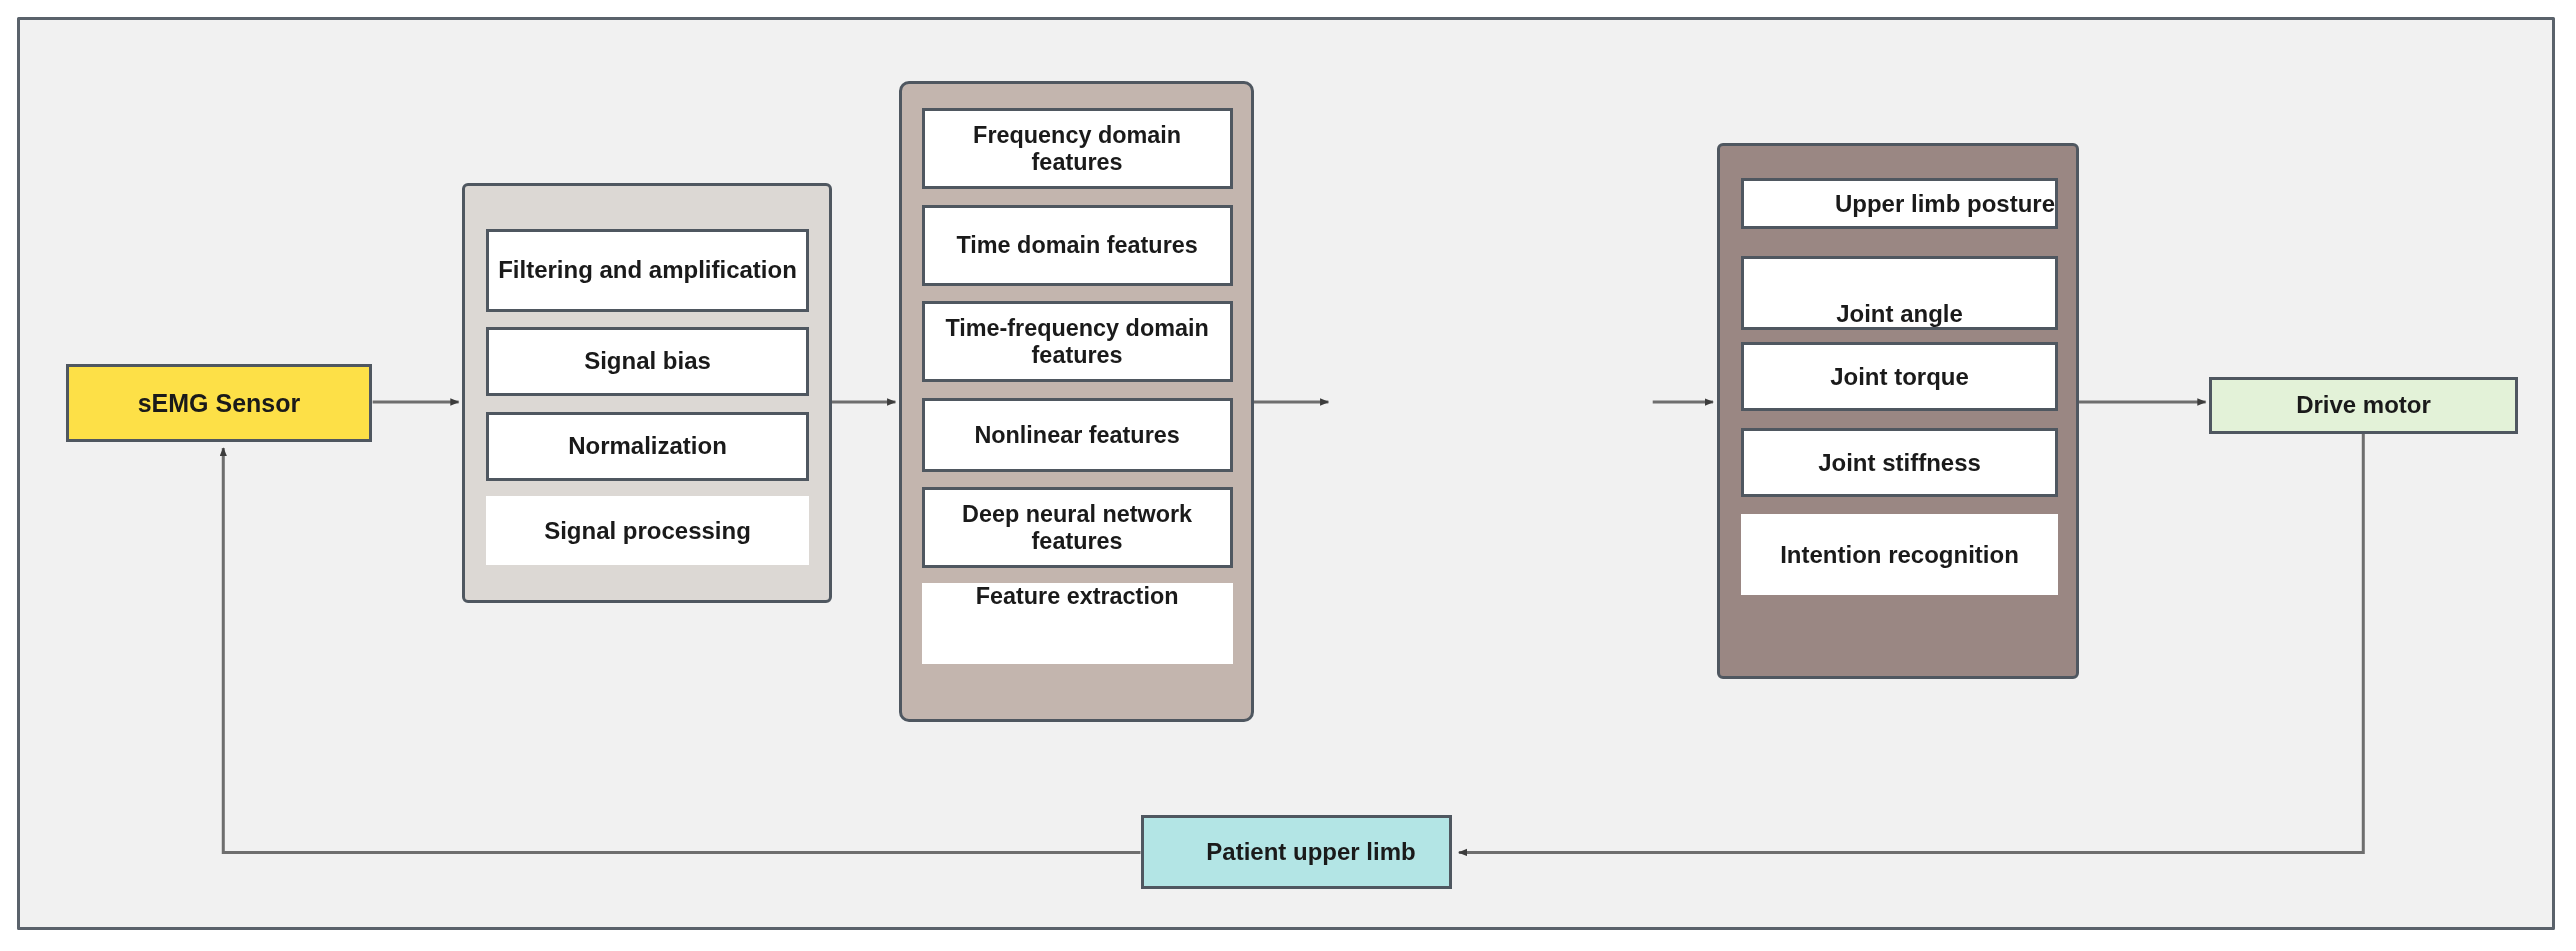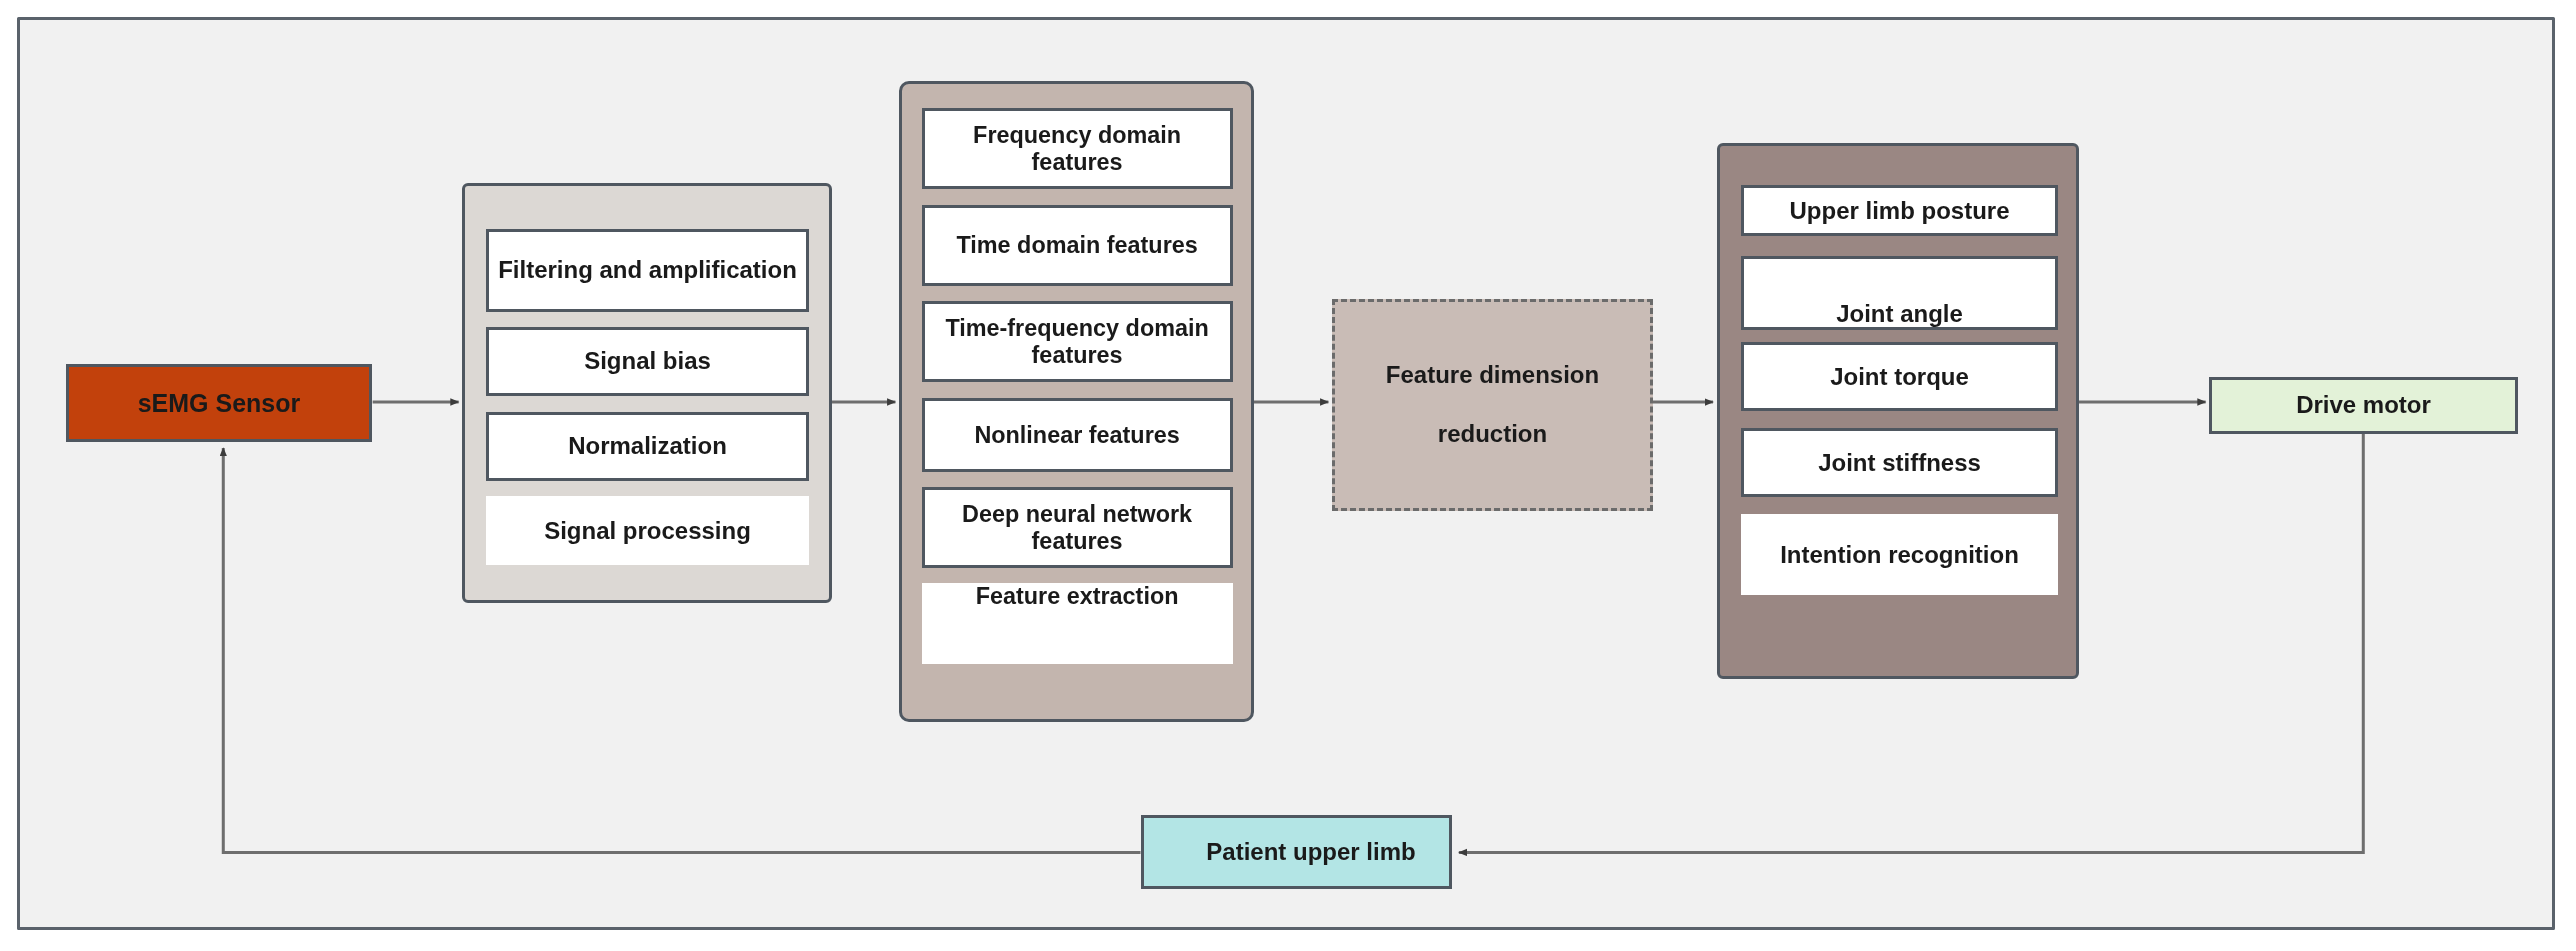--- a/index.html
+++ b/index.html
@@ -35,21 +35,21 @@
     align-items: center;
     justify-content: center;
     text-align: center;
     font-weight: bold;
     color: #1a1a1a;
     line-height: 1.12;
   }
   
   #semg-sensor {
     left: 66px; top: 364px; width: 306px; height: 78px;
-    background: #c2410c;
+    background: #fde047;
     border: 3.8px solid #4f5760;
     font-size: 25px;
   }
   
   #signal-processing-group {
     position: absolute;
     left: 462px; top: 183px; width: 370px; height: 420px;
     box-sizing: border-box;
     background: #dcd8d4;
     border: 3.8px solid #4f5760;
@@ -260,27 +260,23 @@
       <span>Nonlinear features</span>
     </div>
     <div class="fe-item" style="top:403px; height:81px;">
       <span>Deep neural network features</span>
     </div>
     <div class="fe-label" style="top:499px; height:81px;">
       <span>Feature extraction</span>
     </div>
   </div>
 
-  <div class="node" id="feature-dimension-reduction">
-    <span>Feature dimension</span>
-    <span>reduction</span>
-  </div>
 
   <div id="intention-group">
-    <div class="ir-item" style="top:39px; height:51px;">
+    <div class="ir-item" style="top:32px; height:51px;justify-content:flex-end;">
       <span>Upper limb posture</span>
     </div>
     <div class="ir-item" style="top:110px; height:74px;align-items:flex-end;">
       <span>Joint angle</span>
     </div>
     <div class="ir-item" style="top:196px; height:69px;">
       <span>Joint torque</span>
     </div>
     <div class="ir-item" style="top:282px; height:69px;">
       <span>Joint stiffness</span>

